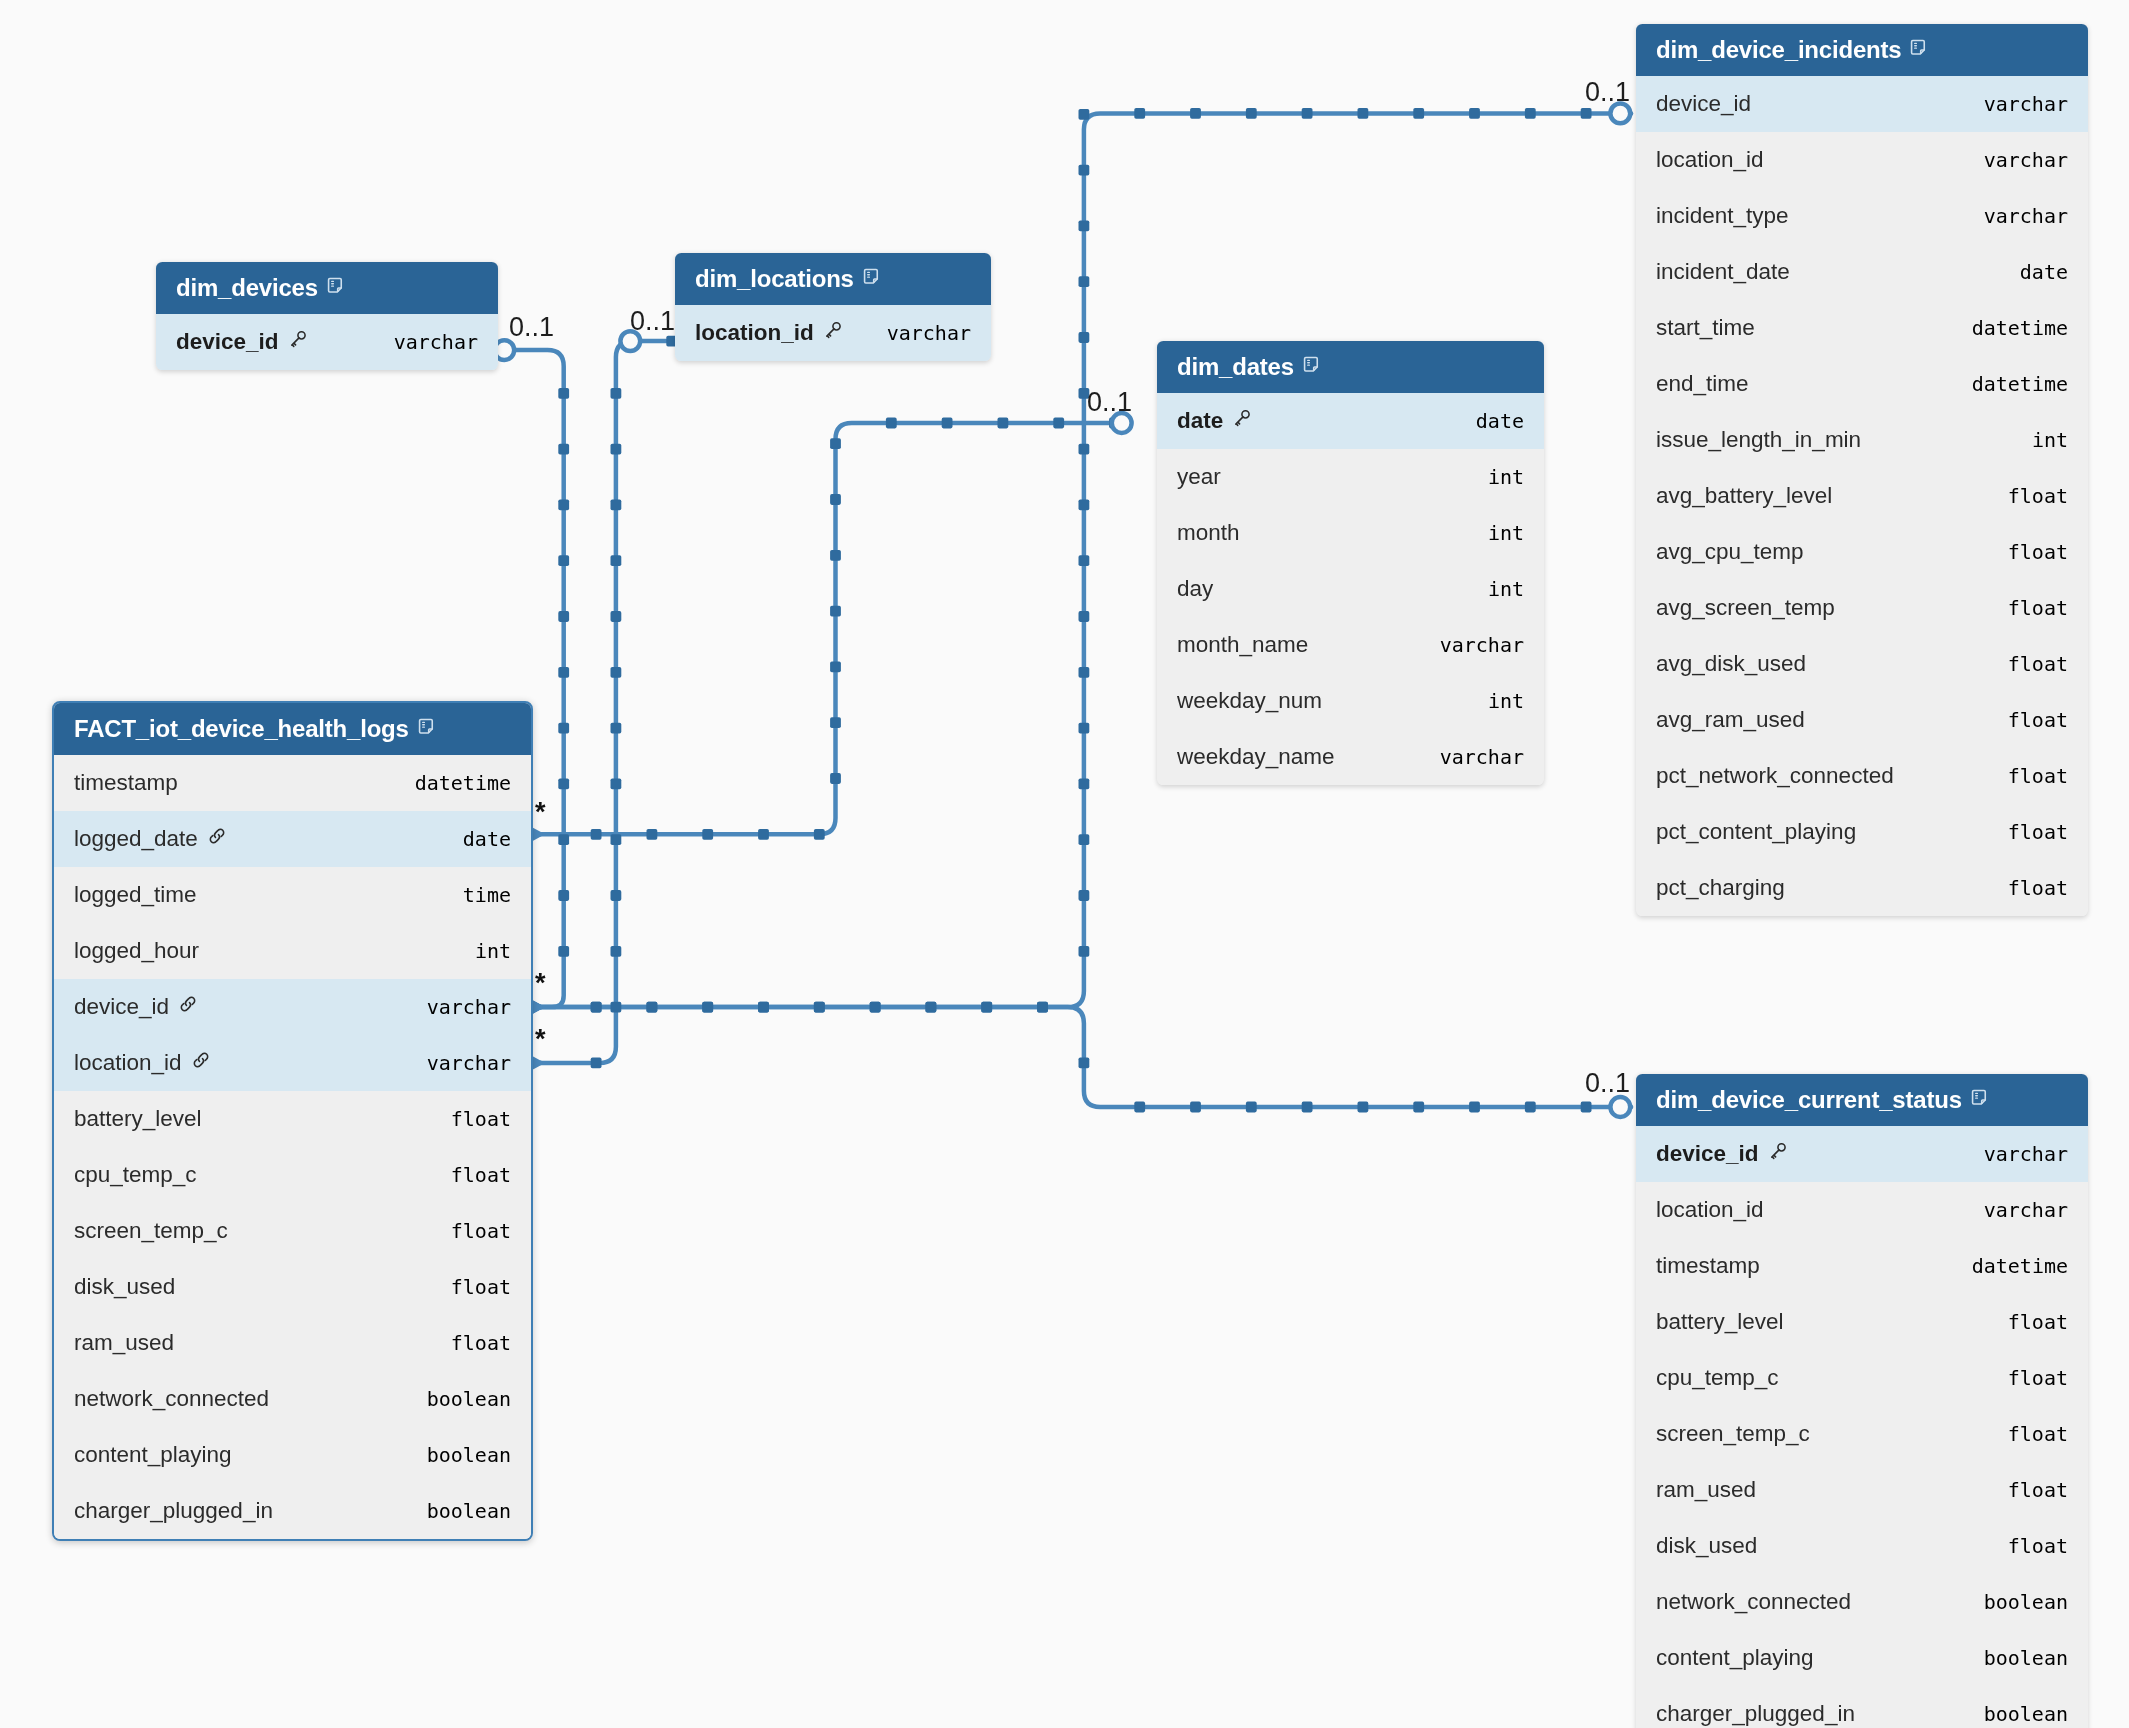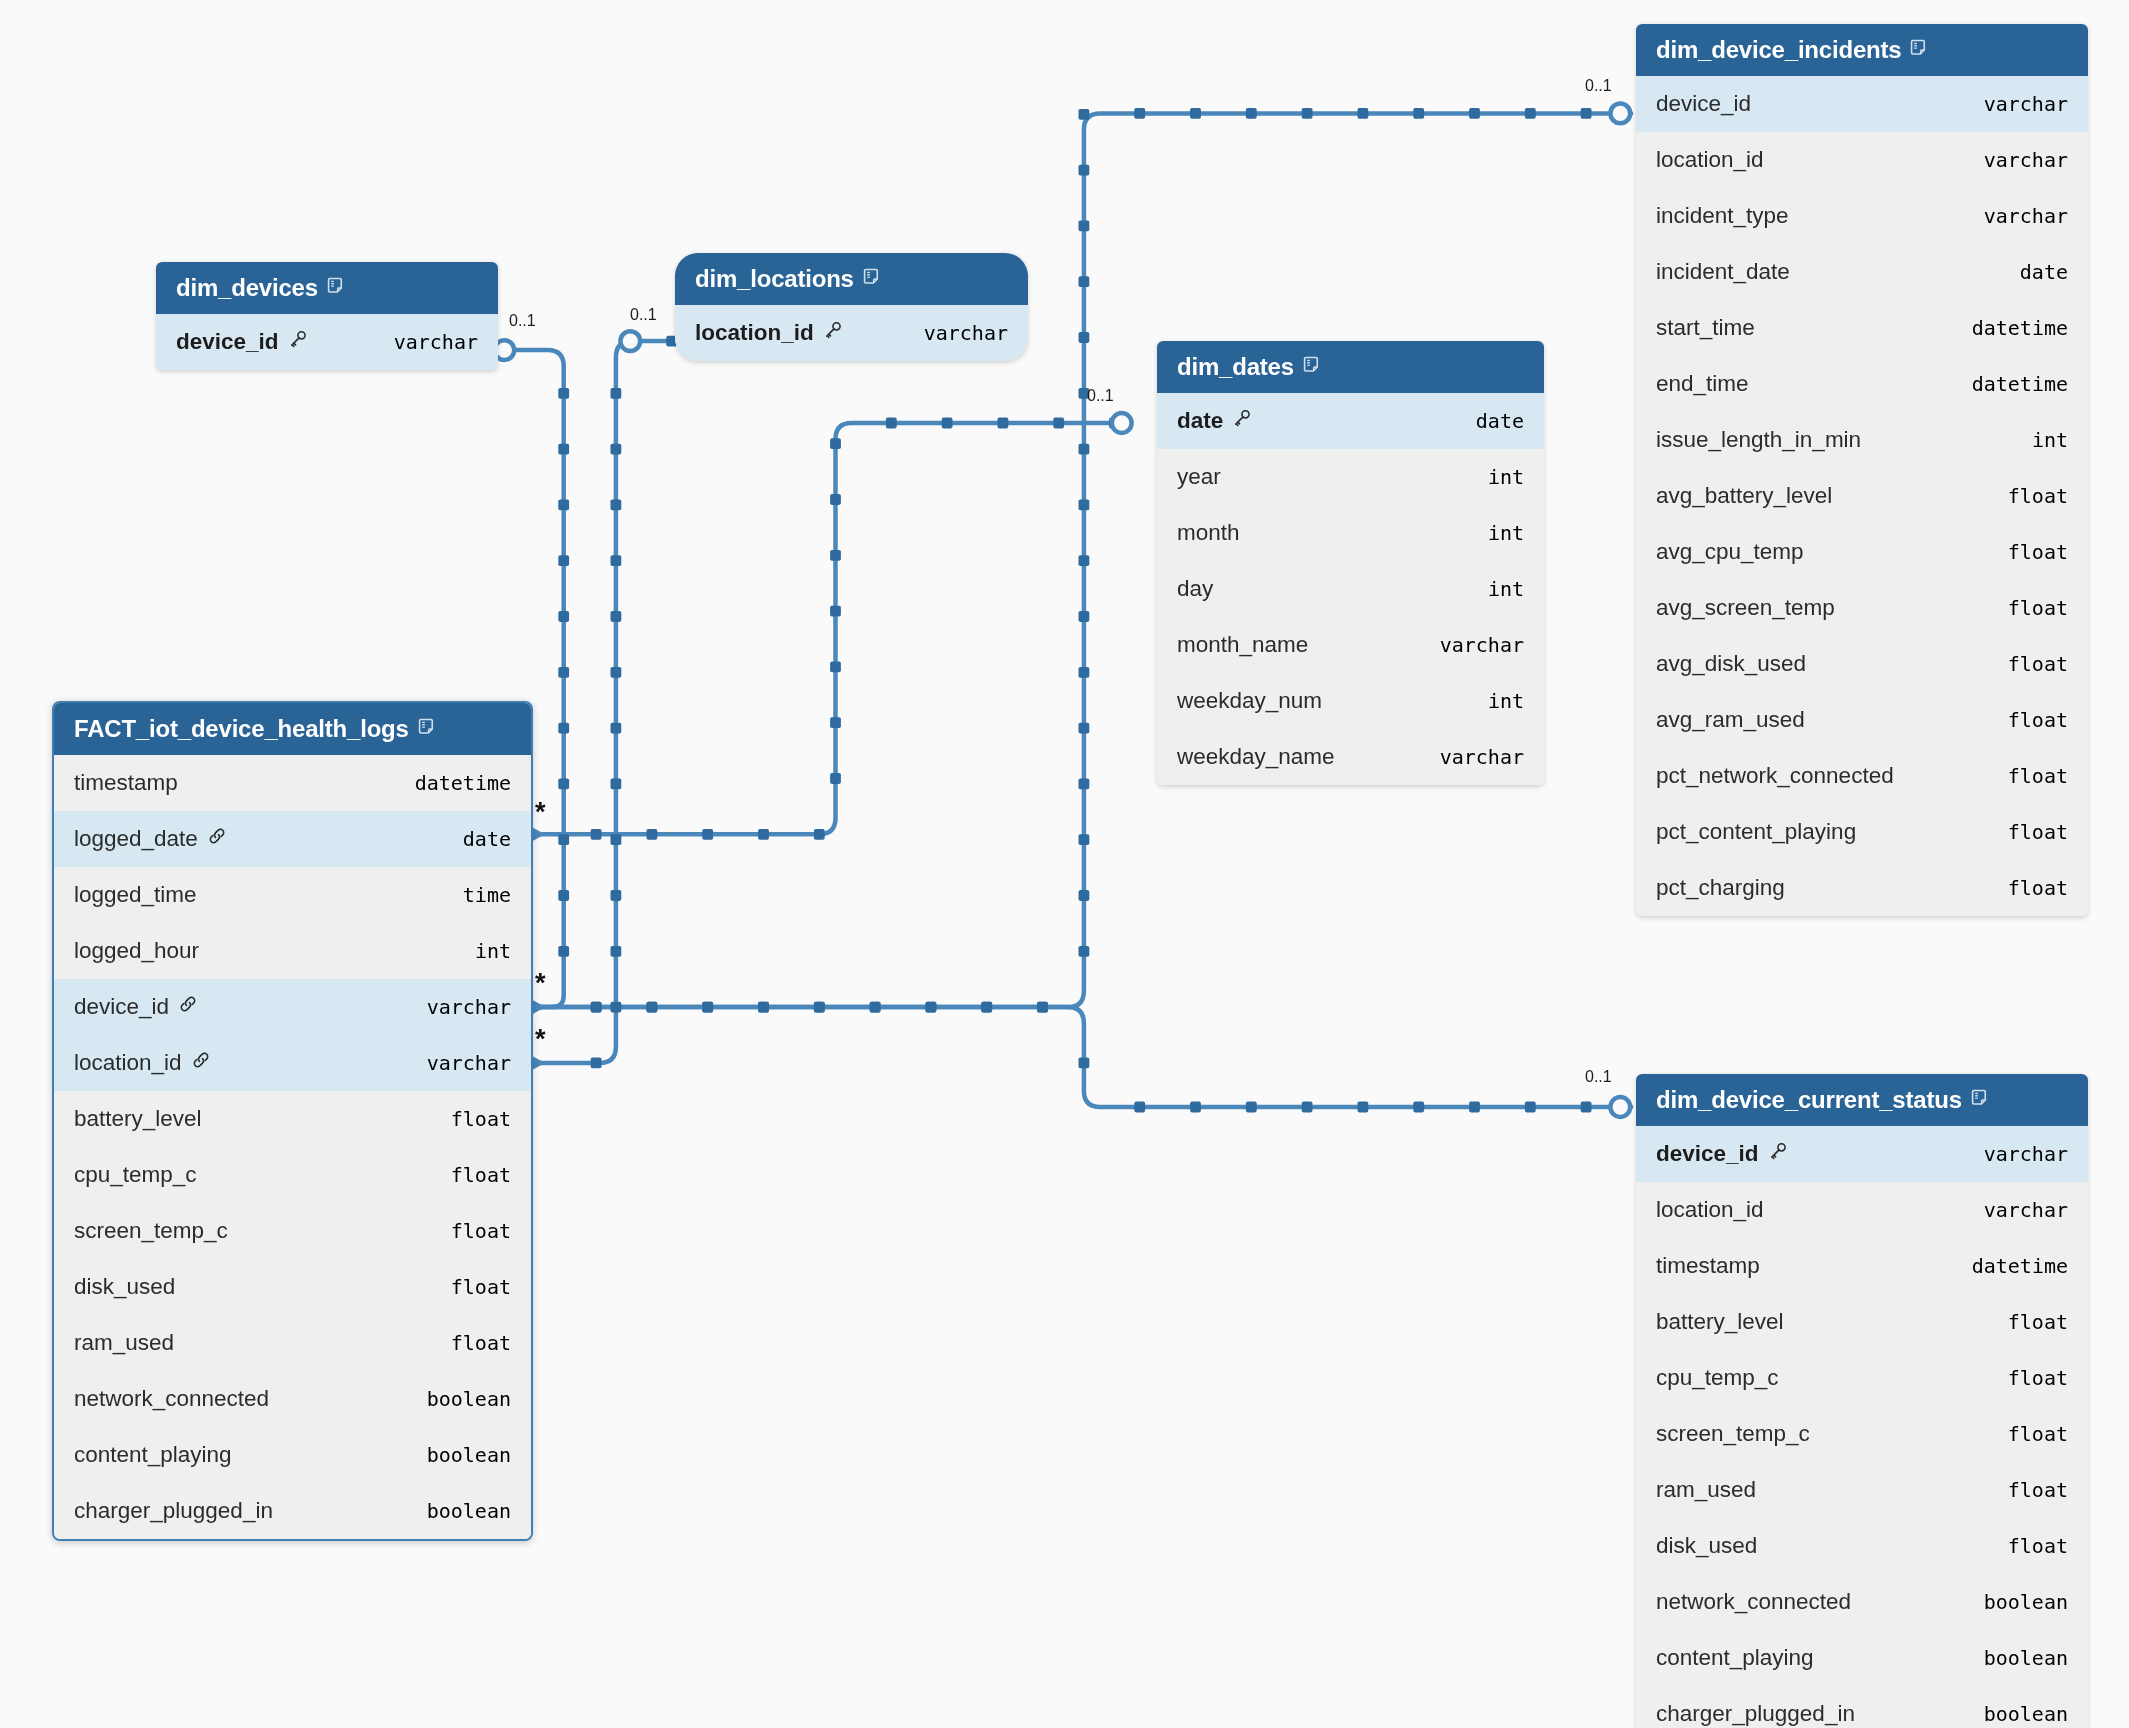--- a/index.html
+++ b/index.html
@@ -66,21 +66,21 @@
   .row.pk .col-name { font-weight: bold; color: #1d1d1d; }
   .row .col-type {
     font-family: "DejaVu Sans Mono", monospace;
     font-size: 20px;
     color: #000000;
     padding-left: 25px;
   }
   .key-icon, .link-icon { display: inline-block; width: 20px; height: 20px; flex: 0 0 auto; }
   .card-label {
     position: absolute;
-    font-size: 16px;
+    font-size: 27px;
     color: #1d1d1d;
     white-space: nowrap;
   }
   .star-label {
     position: absolute;
     font-size: 27px;
     font-weight: bold;
     color: #111;
     white-space: nowrap;
     line-height: 1;
@@ -244,21 +244,21 @@
                   <g fill="none" stroke="#2b2b2b" stroke-width="1.9" stroke-linecap="round" stroke-linejoin="round">
                     <circle cx="16.2" cy="7.6" r="4.3"></circle>
                     <path d="M13.2 10.7 L4.6 19.3 M7.0 16.9 L9.1 19.0 M5.0 18.9 L6.9 20.8"></path>
                   </g>
                 </svg></span>
             </span>
             <span class="col-type">varchar</span>
           </div>
         </div>
       </div>
-      <div class="table-card" style="left: 675px; top: 253px; width: 353px; border-radius: 23px;">
+      <div class="table-card" style="left: 675px; top: 253px; width: 316px;">
         <div class="tbl-header">
           <span>dim_locations</span>
           <span><svg class="note-icon" viewBox="0 0 24 24">
               <path d="M3.5 2.5 h13 a1.5 1.5 0 0 1 1.5 1.5 v10.5 l-5 5 h-9.5 a1.5 1.5 0 0 1 -1.5 -1.5 v-14 a1.5 1.5 0 0 1 1.5 -1.5 z" fill="none" stroke="#cfe0ee" stroke-width="2"></path>
               <path d="M13.5 19.5 v-4 a1 1 0 0 1 1 -1 h4" fill="none" stroke="#cfe0ee" stroke-width="2"></path>
               <path d="M6 6.2 h2 M6 9.2 h2 M6 12.2 h2" stroke="#cfe0ee" stroke-width="1.8" stroke-linecap="round"></path>
             </svg></span>
         </div>
         <div class="tbl-rows">
           <div class="row hl pk">

